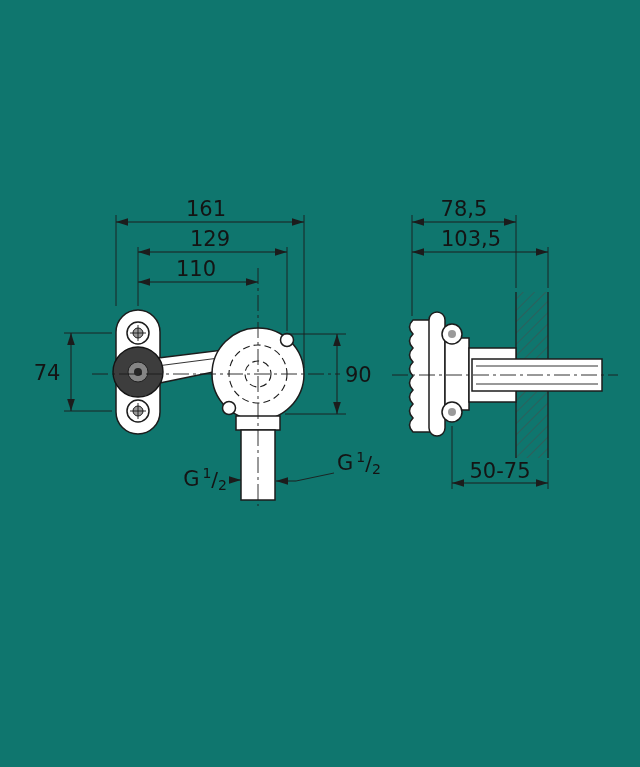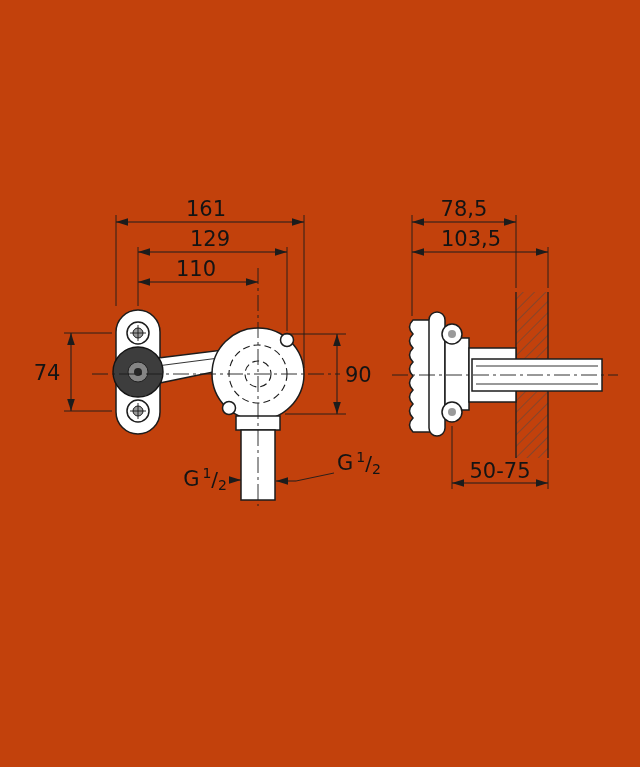--- a/index.html
+++ b/index.html
@@ -1,16 +1,16 @@
 <!DOCTYPE html>
 <html><head>
 <meta charset="utf-8">
 <style>
   html,body{margin:0;padding:0;background:#ffffff;}
-  .page{position:relative;width:640px;height:767px;background:#c2410c;overflow:hidden;}
+  .page{position:relative;width:640px;height:767px;background:#0f766e;overflow:hidden;}
   svg{display:block;}
   .outline{fill:#ffffff;stroke:#1c1c1c;stroke-width:1.5;}
   .thin{stroke:#1c1c1c;stroke-width:0.9;fill:none;}
   .dimline{stroke:#1c1c1c;stroke-width:1;fill:none;}
   .ext{stroke:#1c1c1c;stroke-width:0.9;fill:none;}
   .center{stroke:#1c1c1c;stroke-width:0.9;stroke-dasharray:16 4 3 4;fill:none;}
   .dashed{stroke:#1c1c1c;stroke-width:1.1;stroke-dasharray:7 4;fill:none;}
   .dim{font-family:"DejaVu Sans",sans-serif;font-size:21px;fill:#141414;}
   .dimsmall{font-family:"DejaVu Sans",sans-serif;font-size:14px;fill:#141414;}
 </style>

